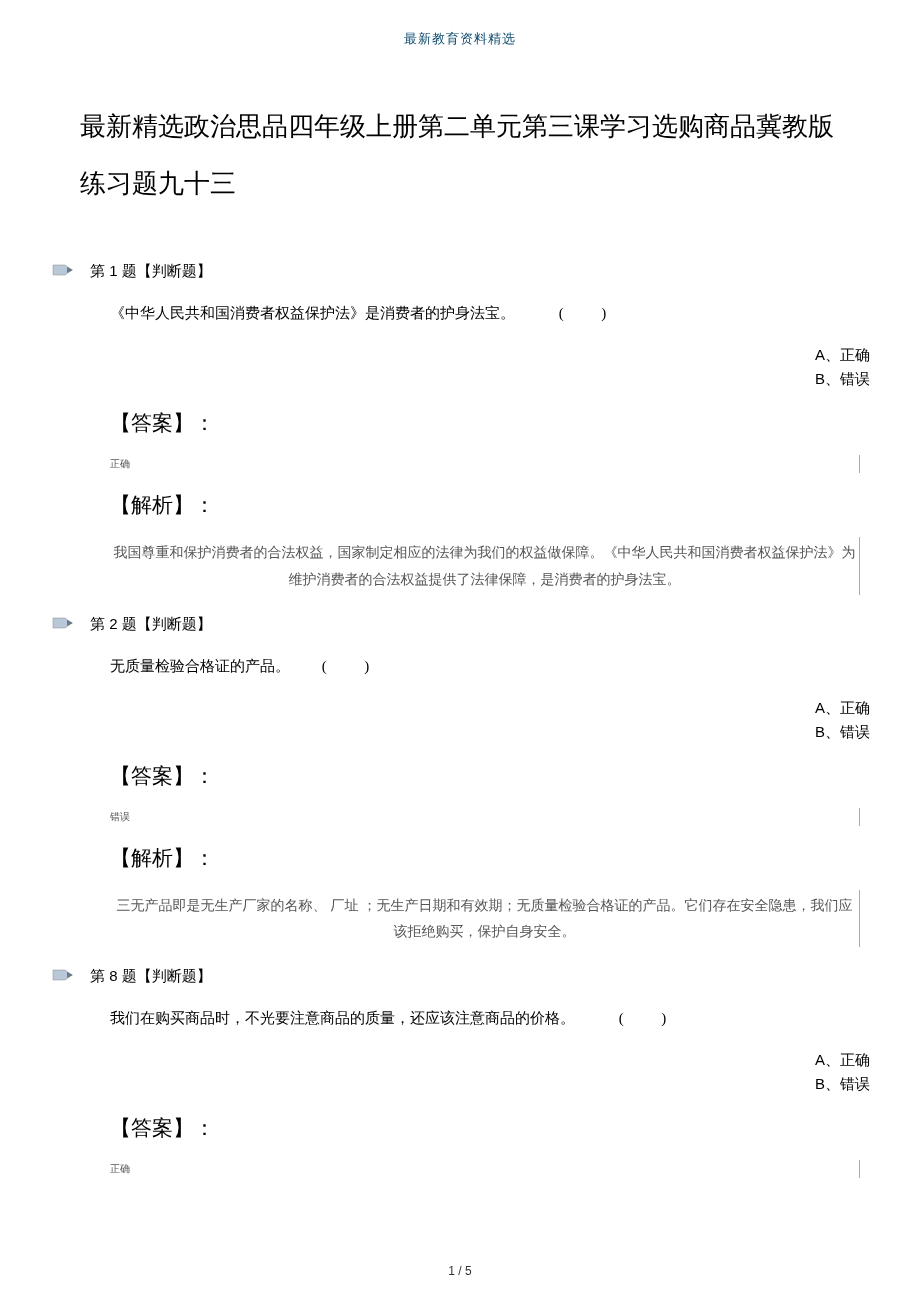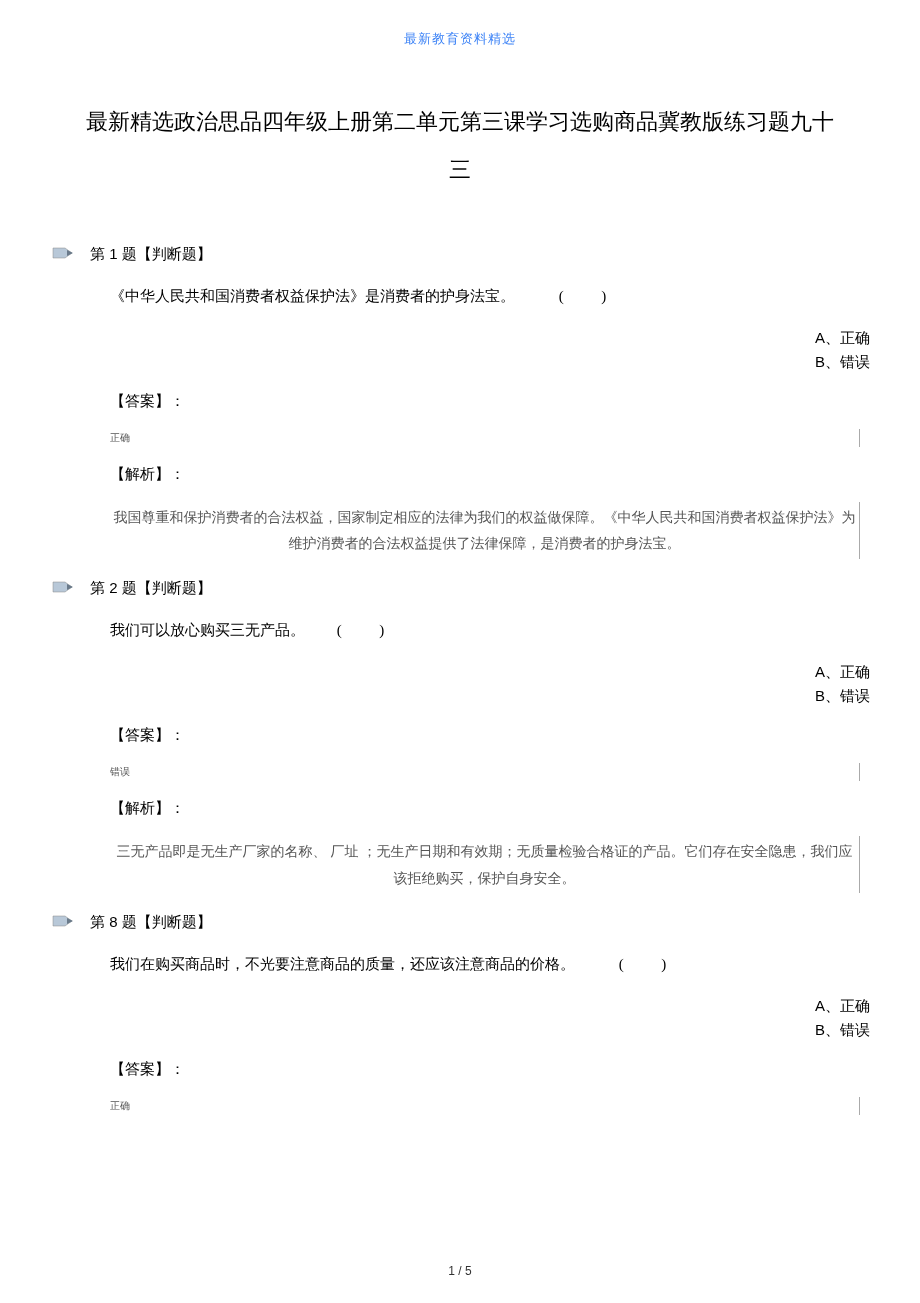--- a/index.html
+++ b/index.html
@@ -9,28 +9,27 @@
       background: #fff;
       font-family: "SimSun", "宋体", serif;
       color: #000;
       padding: 30px 50px;
       position: relative;
     }
     .header-text {
       text-align: center;
       font-size: 13px;
       font-family: "SimSun", serif;
-      color: #3b82f6;
+      color: #0c4a6e;
       margin-bottom: 50px;
       letter-spacing: 1px;
     }
     .doc-title {
-      font-size: 22px;
+      font-size: 26px;
       font-family: "SimSun", serif;
-      text-align: center;
       line-height: 2.2;
       margin: 0 30px 50px;
     }
     .question-header {
       display: flex;
       align-items: flex-start;
       font-family: Arial, "SimSun", sans-serif;
       font-size: 15px;
       margin-top: 20px;
       margin-bottom: 20px;
@@ -62,21 +61,21 @@
       margin-left: 70px;
       margin-bottom: 18px;
       text-align: right;
     }
     .option-line {
       font-size: 15px;
       line-height: 1.6;
       font-family: Arial, "SimSun", sans-serif;
     }
     .answer-label, .analysis-label {
-      font-size: 15px;
+      font-size: 21px;
       margin-left: 60px;
       margin-bottom: 18px;
       margin-top: 10px;
     }
     .answer-box {
       margin-left: 60px;
       margin-right: 10px;
       margin-bottom: 18px;
       border-right: 1px solid #aaa;
       padding: 2px 0;
@@ -139,21 +138,21 @@
 <div class="question-header">
   <span class="icon">
     <svg viewBox="0 0 28 14">
         <polygon points="2,12 14,12 21,7 14,2 2,2" fill="#b8c8d8" stroke="#888" stroke-width="0.5"></polygon>
         <polygon points="16,10 22,7 16,4" fill="#6a7a8a"></polygon>
       </svg>
   </span>
   <span class="num">第 2 题【判断题】</span>
 </div>
 <div class="question-stem">
-  <span>我们可以放心购买三无产品。</span>
+  <span>无质量检验合格证的产品。</span>
   <span class="paren" style="margin-left:28px;">(&nbsp;&nbsp;)</span>
 </div>
 <div class="options">
   <div class="option-line">A、正确</div>
   <div class="option-line">B、错误</div>
 </div>
 <div class="answer-label">【答案】：</div>
 <div class="answer-box">错误</div>
 <div class="analysis-label">【解析】：</div>
 <div class="analysis-box">三无产品即是无生产厂家的名称、 厂址 ；无生产日期和有效期；无质量检验合格证的产品。它们存在安全隐患，我们应该拒绝购买，保护自身安全。</div>

